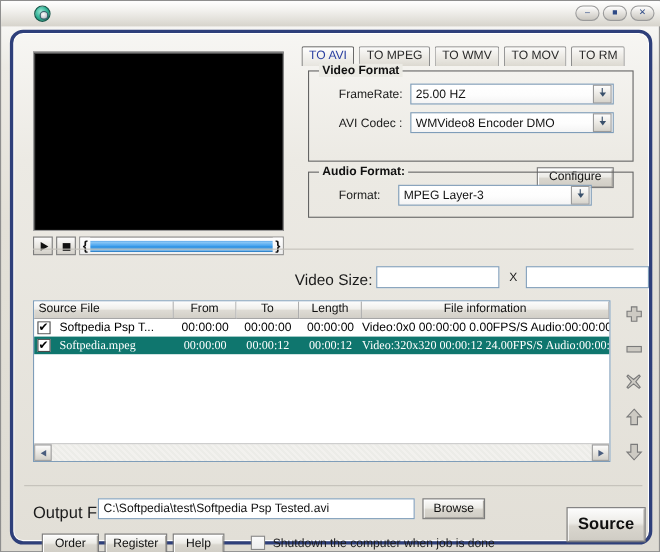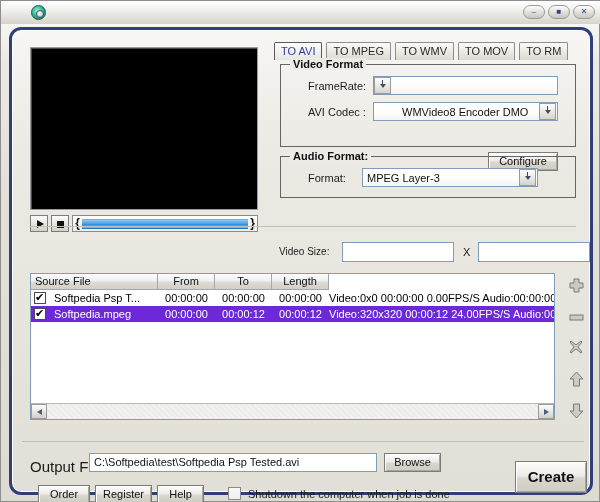--- a/index.html
+++ b/index.html
@@ -177,21 +177,21 @@
     border: 1px solid #7b7b7b;
     font-size: 11px; color: #101010;
     text-align:center;
     box-shadow: inset 1px 1px 0 #ffffff, inset -1px -1px 0 #a9a6a0;
     cursor: default;
   }
 
   .btn-configure { position:absolute; left: 476px; top: 122px; width: 70px; height: 19px; line-height: 17px; }
 
   
-  .vs-label { position:absolute; left: 267px; top: 216px; font-size: 10px; color:#1b1b1b;text-align:center; }
+  .vs-label { position:absolute; left: 256px; top: 216px; font-size: 14px; color:#1b1b1b;text-align:center; }
   .vs-in1 { position:absolute; left: 330px; top: 212px; width: 112px; height: 20px;
             background:#fff; border:1px solid #7f9db9; }
   .vs-x { position:absolute; left: 451px; top: 216px; font-size: 11px; color:#1b1b1b; }
   .vs-in2 { position:absolute; left: 466px; top: 212px; width: 112px; height: 20px;
             background:#fff; border:1px solid #7f9db9; }
 
   
   .tablewrap {
     position: absolute; left: 18px; top: 243px; width: 525px; height: 147px;
     border: 1px solid #7f9db9;
@@ -208,21 +208,21 @@
     text-align:center;
     overflow:hidden; white-space:nowrap;
   }
   .th.c0 { width: 127px; text-align:left; padding-left: 4px; }
   .th.c1 { width: 57px; }
   .th.c2 { width: 57px; }
   .th.c3 { width: 57px; }
   .th.c4 { flex:1; }
 
   .trow { display:flex; height: 16px; align-items:center; font-size: 11px; color:#000; }
-  .trow.sel { background: #6d28d9; color: #fff; }
+  .trow.sel { background: #0f766e; color: #fff; font-family: Liberation Serif, serif; }
   .cell { overflow:hidden; white-space:nowrap; }
   .cell.c0 { width: 127px; display:flex; align-items:center; }
   .cell.c1 { width: 57px; text-align:center; }
   .cell.c2 { width: 57px; text-align:center; }
   .cell.c3 { width: 57px; text-align:center; }
   .cell.c4 { flex:1; text-align:center; }
   .cbx {
     width: 12px; height: 12px; margin-left: 3px; margin-right: 8px;
     background:#fff; border:1px solid #4a4a4a; position:relative; flex:none;
   }
@@ -338,24 +338,25 @@
         <div class="tab">TO WMV</div>
         <div class="tab">TO MOV</div>
         <div class="tab">TO RM</div>
       </div>
 
       <div class="group gVideo">
         <span class="legend">Video Format</span>
       </div>
       <div class="fld-label" style="left:296px; top:50px;">FrameRate:</div>
       <div class="combo" style="left:361px; top:46px; width:185px;">
+        <span class="val">25.00 HZ</span>
         <span class="arrow"></span>
       </div>
       <div class="fld-label" style="left:296px; top:76px;">AVI Codec :</div>
-      <div class="combo" style="left:361px; top:72px; width:185px;padding-left:24px;">
+      <div class="combo" style="left:361px; top:72px; width:185px;">
         <span class="val">WMVideo8 Encoder DMO</span>
         <span class="arrow"></span>
       </div>
       <div class="btn btn-configure">Configure</div>
 
       <div class="group gAudio">
         <span class="legend">Audio Format:</span>
       </div>
       <div class="fld-label" style="left:296px; top:142px;">Format:</div>
       <div class="combo" style="left:350px; top:138px; width:176px;">
@@ -369,20 +370,21 @@
       <div class="vs-in1"></div>
       <div class="vs-x">X</div>
       <div class="vs-in2"></div>
 
       <div class="tablewrap">
         <div class="thead">
           <div class="th c0">Source File</div>
           <div class="th c1">From</div>
           <div class="th c2">To</div>
           <div class="th c3">Length</div>
+          <div class="th c4">File information</div>
         </div>
 
         <div class="trow">
           <div class="cell c0">
             <span class="cbx on"></span>
             <span class="srcname">Softpedia Psp T...</span>
           </div>
           <div class="cell c1">00:00:00</div>
           <div class="cell c2">00:00:00</div>
           <div class="cell c3">00:00:00</div>
@@ -441,17 +443,17 @@
       <div class="out-input">C:\Softpedia\test\Softpedia Psp Tested.avi</div>
       <div class="btn btn-browse">Browse</div>
 
       <div class="btn btn-order">Order</div>
       <div class="btn btn-register">Register</div>
       <div class="btn btn-help">Help</div>
 
       <div class="shut-cb"></div>
       <div class="shut-label">Shutdown the computer when job is done</div>
 
-      <div class="btn btn-create">Create</div>
+      <div class="btn btn-create">Source</div>
 
     </div>
   </div>
 </div>
 
 </body></html>

